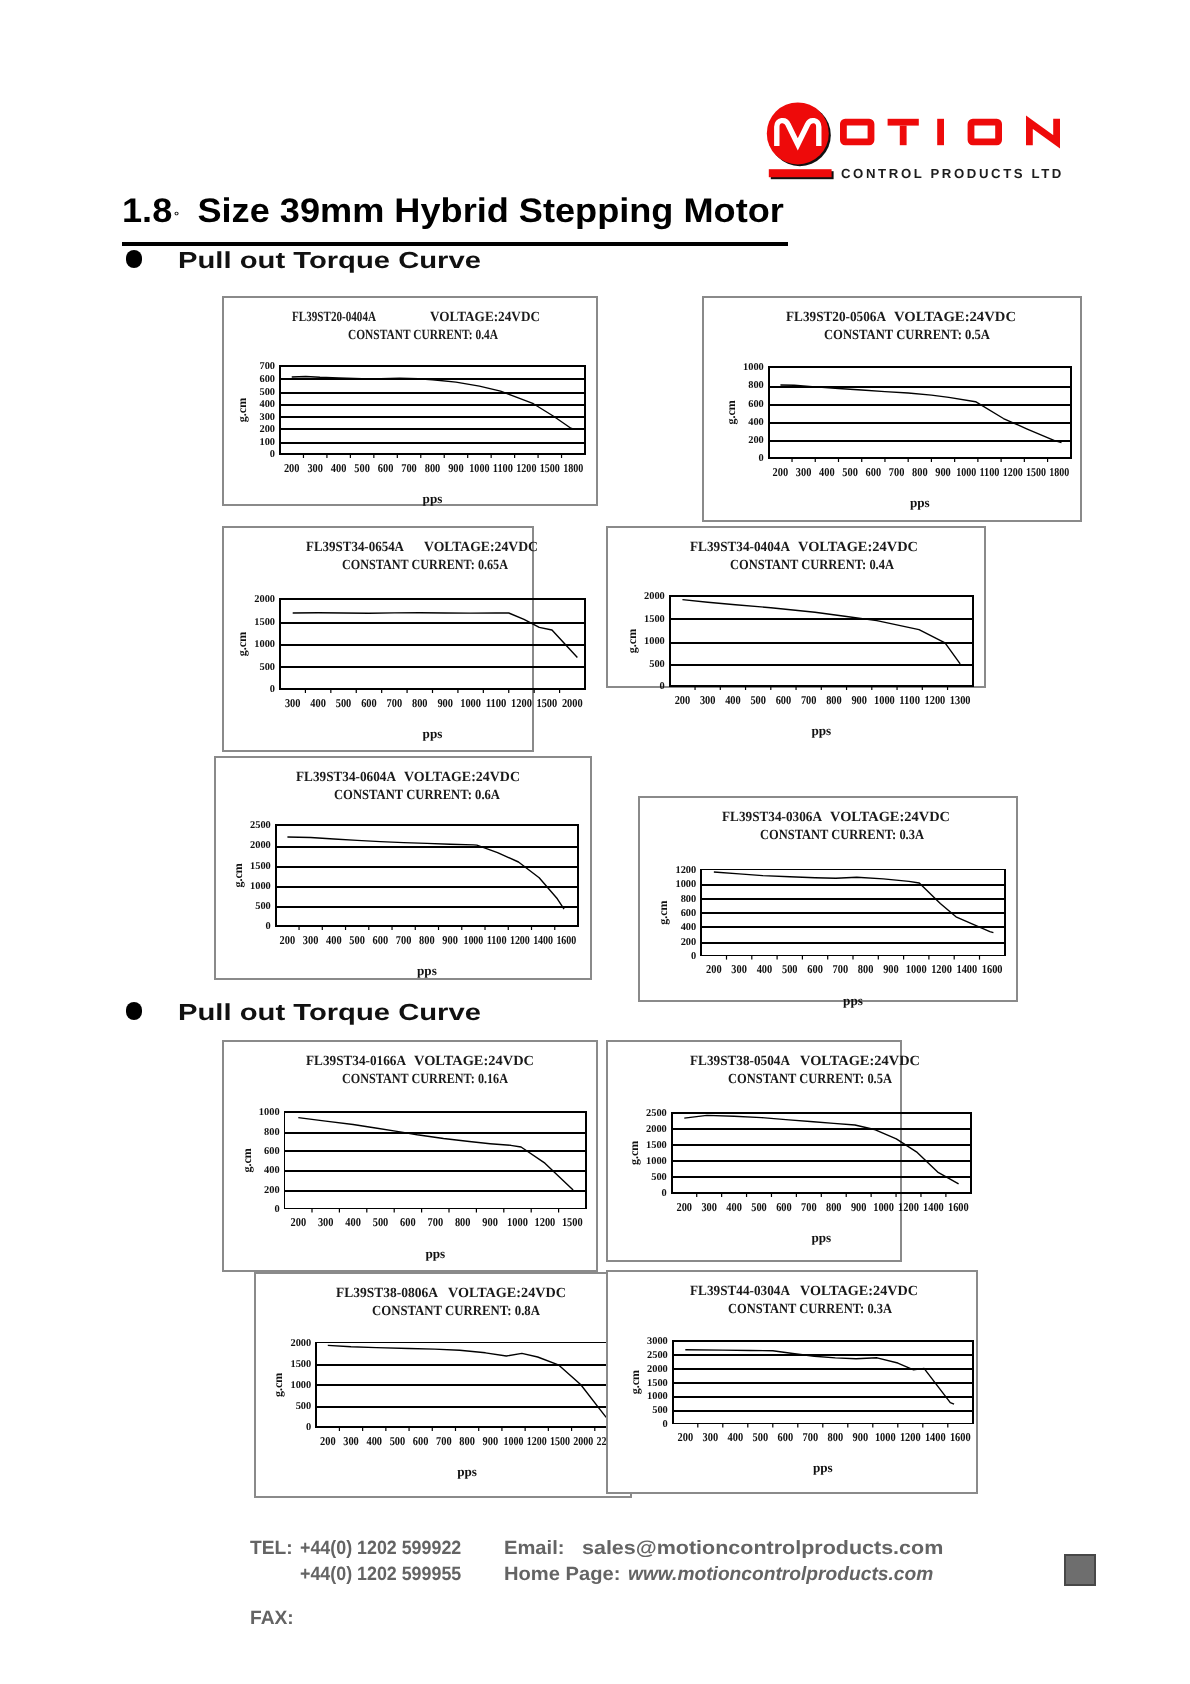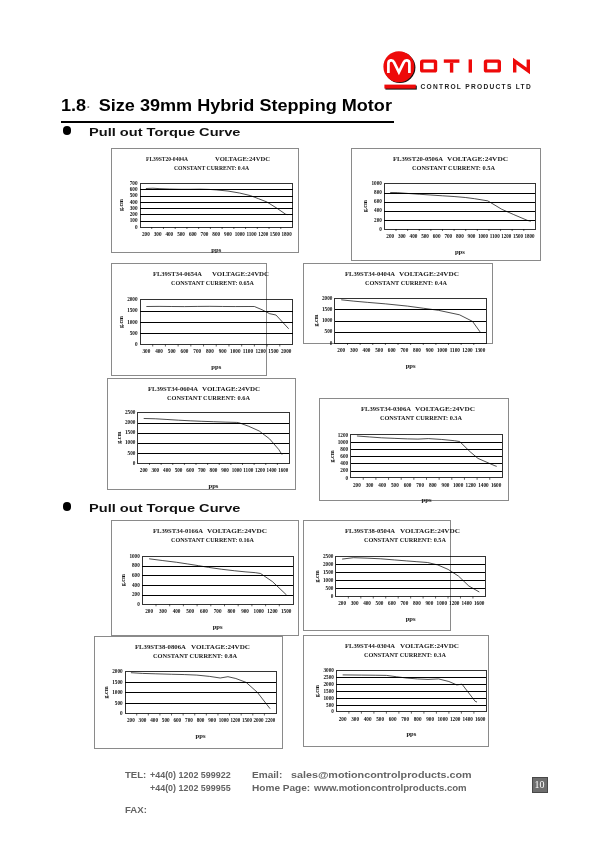--- a/index.html
+++ b/index.html
@@ -29,22 +29,22 @@
   .frame svg{display:block;}
 
   
   .footer{position:absolute;font-size:9.6px;font-weight:bold;color:#646464;white-space:nowrap;
           transform-origin:0 0;}
   .footer.vwide{transform:scaleX(1.05);}
   .footer.vwide2{transform:scaleX(1.12);}
   .footer.vnarrow{transform:scaleX(0.93);}
   .pagebox{position:absolute;left:532px;top:776.8px;width:16.2px;height:16.2px;background:#6e6e6e;
            border:1.6px solid #484848;box-sizing:border-box;}
-  .pagenum{position:absolute;left:-1.6px;top:0;width:16.2px;height:16.2px;line-height:14.6px;
-           text-align:center;color:#ffffff;font-family:"Liberation Serif",serif;font-size:10px;
+  .pagenum{position:absolute;left:-1.6px;top:16px;width:16.2px;height:16.2px;line-height:14.6px;
+           text-align:center;color:#ffffff;font-family:"Liberation Serif",serif;font-size:14px;
            -webkit-font-smoothing:antialiased;}
 </style>
 </head>
 <body>
 
 <div class="page">
 
   <div class="logo">
     <svg id="logo-svg" width="160" height="44" viewBox="0 0 160 44">
         <circle cx="19.9" cy="19.6" r="15.5" fill="#111111"></circle>
@@ -482,21 +482,21 @@
           <text x="137.79583333333335" y="84.3" textLength="10.4" lengthAdjust="spacingAndGlyphs">1000</text>
           <text x="150.25416666666666" y="84.3" textLength="10.4" lengthAdjust="spacingAndGlyphs">1200</text>
           <text x="162.7125" y="84.3" textLength="10.4" lengthAdjust="spacingAndGlyphs">1400</text>
           <text x="175.17083333333335" y="84.3" textLength="10.4" lengthAdjust="spacingAndGlyphs">1600</text>
         </g>
         <text x="0" y="0" font-family="&quot;Liberation Serif&quot;,serif" font-weight="bold" font-size="6" fill="#111" text-anchor="middle" transform="translate(14.899999999999999,55.45) rotate(-90)">g.cm</text>
         <text x="106.65" y="100" font-family="&quot;Liberation Serif&quot;,serif" font-weight="bold" font-size="6.6" fill="#111" text-anchor="middle">pps</text>
         <path d="M38.13,38.09 L49.47,36.70 L63.05,37.16 L76.75,37.81 L90.45,38.93 L102.66,39.91 L112.88,40.69 L123.47,41.51 L133.68,43.90 L144.15,48.41 L154.61,55.21 L164.83,65.01 L175.30,70.99" fill="none" stroke="#000" stroke-width="0.7" stroke-linejoin="round"></path>
       </svg>
     </div>
-  <div class="frame" id="f8" style="left:94px;top:635.5px;width:188.5px;height:113px;">
+  <div class="frame" id="f8" style="left:127px;top:635.5px;width:188.5px;height:113px;">
       <svg width="187" height="112" viewBox="0 0 187 112">
         <g font-family="&quot;Liberation Serif&quot;,serif" font-weight="bold" font-size="7" fill="#1a1a1a">
           <text x="40" y="11.6" textLength="51" lengthAdjust="spacingAndGlyphs">FL39ST38-0806A</text>
           <text x="96" y="11.6" textLength="59" lengthAdjust="spacingAndGlyphs">VOLTAGE:24VDC</text>
           <text x="58" y="20.6" textLength="84" lengthAdjust="spacingAndGlyphs">CONSTANT  CURRENT: 0.8A</text>
         </g>
         <rect x="30.1" y="34.3" width="150.9" height="42.2" fill="none" stroke="#000" stroke-width="0.8" shape-rendering="crispEdges"></rect>
         <line x1="30.1" y1="66.5" x2="181" y2="66.5" stroke="#000" stroke-width="1" shape-rendering="crispEdges"></line>
         <line x1="30.1" y1="55.5" x2="181" y2="55.5" stroke="#000" stroke-width="1" shape-rendering="crispEdges"></line>
         <line x1="30.1" y1="45.5" x2="181" y2="45.5" stroke="#000" stroke-width="1" shape-rendering="crispEdges"></line>
@@ -592,18 +592,18 @@
       </svg>
     </div>
 
   <div class="footer" style="left:125px;top:769.3px;">TEL:</div>
   <div class="footer vnarrow" style="left:150px;top:769.3px;">+44(0) 1202 599922</div>
   <div class="footer" style="left:125px;top:781.6px;margin-top:22px;">FAX:</div>
   <div class="footer vnarrow" style="left:150px;top:781.6px;">+44(0) 1202 599955</div>
   <div class="footer vwide" style="left:252px;top:769.3px;">Email:</div>
   <div class="footer vwide2" style="left:290.5px;top:769.3px;">sales@motioncontrolproducts.com</div>
   <div class="footer vwide" style="left:252px;top:781.6px;">Home Page:</div>
-  <div class="footer" style="left:314px;top:781.6px;">www.motioncontrolproducts.com</div>
+  <div class="footer" style="left:314px;top:781.6px;font-style:italic;">www.motioncontrolproducts.com</div>
 
   <div class="pagebox">
     <div class="pagenum">10</div>
   </div>
 </div>
 
 </body></html>

